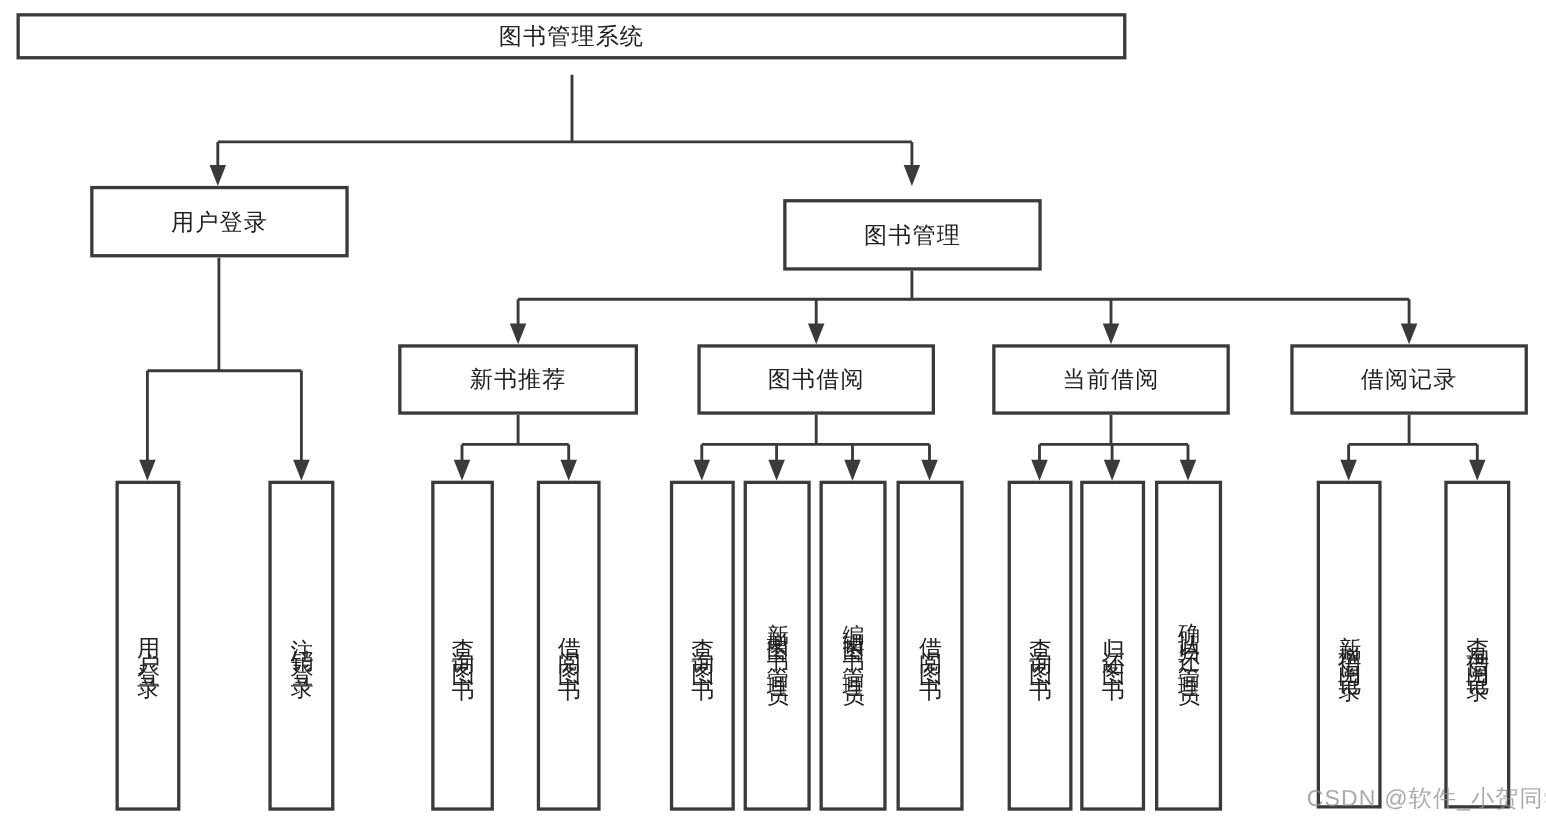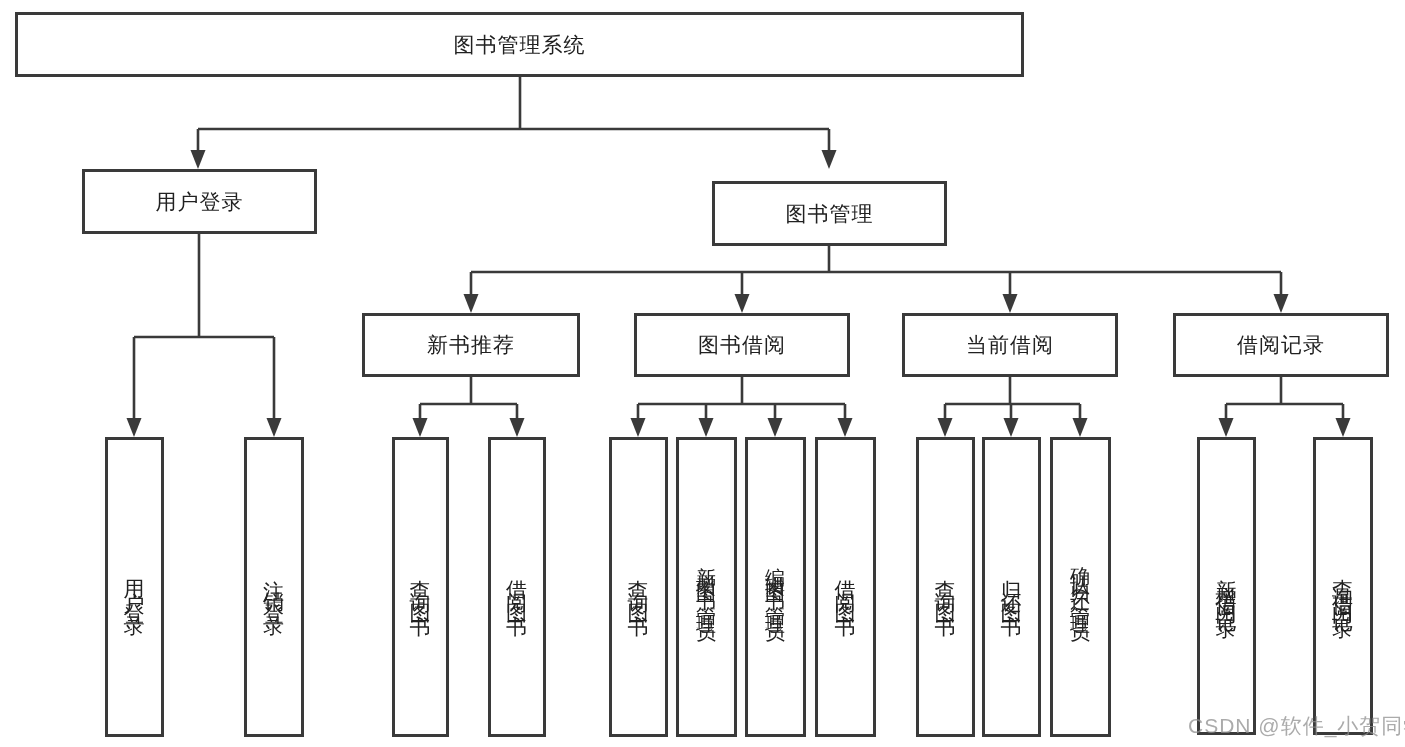--- a/index.html
+++ b/index.html
@@ -86,21 +86,21 @@
     <path class="l" d="M1010 377 L1010 404 M945 404 L1080 404 M945 404 L945 420 M1011 404 L1011 420 M1080 404 L1080 420"></path>
     <path class="a" d="M937.5 418 L952.5 418 L945 437 Z"></path>
     <path class="a" d="M1003.5 418 L1018.5 418 L1011 437 Z"></path>
     <path class="a" d="M1072.5 418 L1087.5 418 L1080 437 Z"></path>
 
     <path class="l" d="M1281 377 L1281 404 M1226 404 L1343 404 M1226 404 L1226 420 M1343 404 L1343 420"></path>
     <path class="a" d="M1218.5 418 L1233.5 418 L1226 437 Z"></path>
     <path class="a" d="M1335.5 418 L1350.5 418 L1343 437 Z"></path>
   </svg>
 
-  <div class="hbox" style="left:15px;top:12px;width:1009px;height:65px;">
+  <div class="hbox" style="left:15px;top:12px;width:1009px;height:42px;">
     <span>图书管理系统</span>
   </div>
 
   <div class="hbox" style="left:82px;top:169px;width:235px;height:65px;">
     <span>用户登录</span>
   </div>
   <div class="hbox" style="left:712px;top:169px;width:235px;height:65px;margin-top:12px;">
     <span>图书管理</span>
   </div>
 

